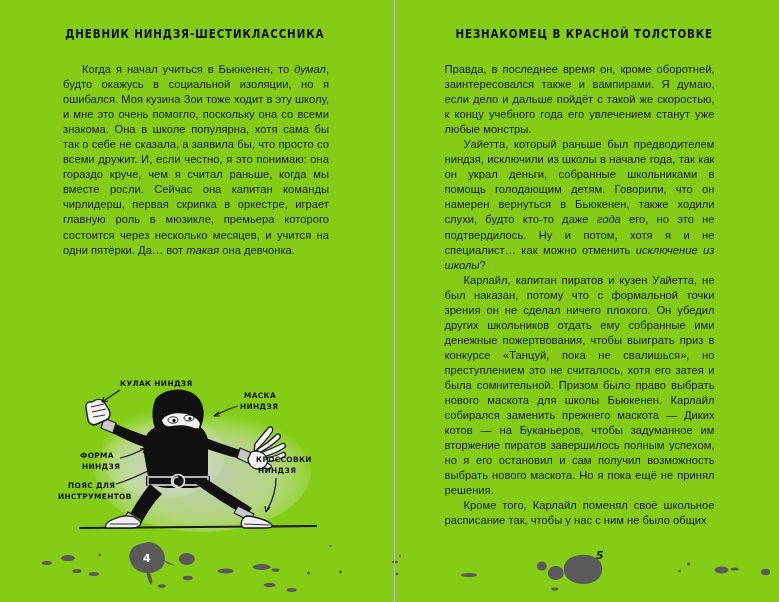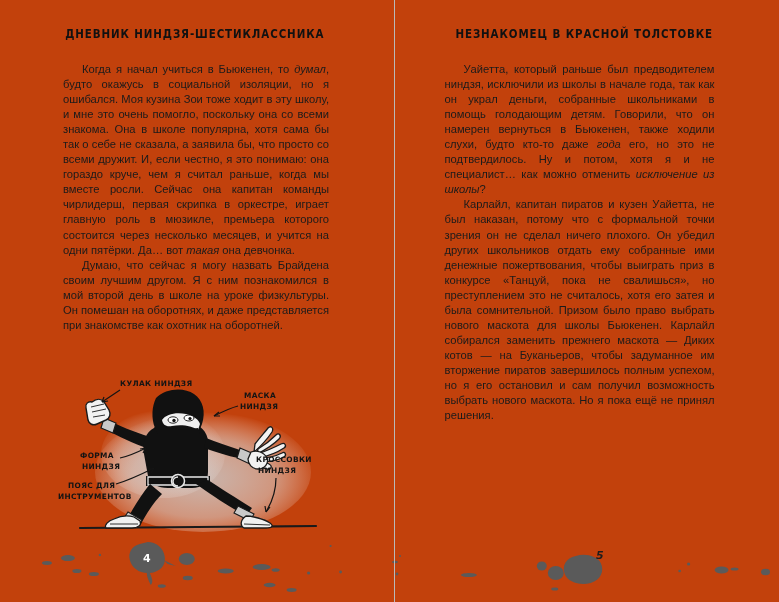--- a/index.html
+++ b/index.html
@@ -20,21 +20,21 @@
     position: absolute;
     inset: 0;
     display: flex;
   }
 
   .page {
     position: relative;
     width: 389.5px;
     height: 602px;
     box-sizing: border-box;
-    background: #c2410c;
+    background: #84cc16;
     overflow: hidden;
   }
 
   .gutter {
     position: absolute;
     left: 394px;
     top: 0;
     width: 1px;
     height: 602px;
     background: #b9b9b9;
@@ -126,21 +126,20 @@
 <body>
 
 <div class="spread">
 
   <div class="page page-left">
 
     <div class="running-head">ДНЕВНИК НИНДЗЯ-ШЕСТИКЛАССНИКА</div>
 
     <div class="textblock" id="left-text">
         <p>Когда я начал учиться в Бьюкенен, то <em>думал</em>, будто окажусь в социальной изоляции, но я ошибался. Моя кузина Зои тоже ходит в эту школу, и мне это очень помогло, поскольку она со всеми знакома. Она в школе популярна, хотя сама бы так о себе не сказала, а заявила бы, что просто со всеми дружит. И, если честно, я это понимаю: она гораздо круче, чем я считал раньше, когда мы вместе росли. Сейчас она капитан команды чирлидерш, первая скрипка в оркестре, играет главную роль в мюзикле, премьера которого состоится через несколько месяцев, и учится на одни пятёрки. Да… вот <em>такая</em> она девчонка.</p>
-        <p>Думаю, что сейчас я могу назвать Брайдена своим лучшим другом. Я с ним познакомился в мой второй день в школе на уроке физкультуры. Он помешан на оборотнях, и даже представляется при знакомстве как охотник на оборотней.</p>
       </div>
 
     <div class="illustration">
       <svg viewBox="0 0 280 180" xmlns="http://www.w3.org/2000/svg">
         <defs>
           <radialGradient id="smudge" cx="50%" cy="55%" r="55%">
             <stop offset="0%" stop-color="#c9c9c9" stop-opacity="0.85"></stop>
             <stop offset="60%" stop-color="#dcdcdc" stop-opacity="0.55"></stop>
             <stop offset="100%" stop-color="#ffffff" stop-opacity="0"></stop>
           </radialGradient>
@@ -271,22 +270,24 @@
         <text class="folio-num" x="147" y="36" text-anchor="middle" id="folio-left">4</text>
       </svg>
     </div>
   </div>
 
   <div class="page page-right">
 
     <div class="running-head">НЕЗНАКОМЕЦ В КРАСНОЙ ТОЛСТОВКЕ</div>
 
     <div class="textblock" id="right-text">
+        <p class="cont">Правда, в последнее время он, кроме оборотней, заинтересовался также и вампирами. Я думаю, если дело и дальше пойдёт с такой же скоростью, к концу учебного года его увлечением станут уже любые монстры.</p>
         <p>Уайетта, который раньше был предводителем ниндзя, исключили из школы в начале года, так как он украл деньги, собранные школьниками в помощь голодающим детям. Говорили, что он намерен вернуться в Бьюкенен, также ходили слухи, будто кто-то даже <em>года</em> его, но это не подтвердилось. Ну и потом, хотя я и не специалист… как можно отменить <em>исключение из школы</em>?</p>
         <p>Карлайл, капитан пиратов и кузен Уайетта, не был наказан, потому что с формальной точки зрения он не сделал ничего плохого. Он убедил других школьников отдать ему собранные ими денежные пожертвования, чтобы выиграть приз в конкурсе «Танцуй, пока не свалишься», но преступлением это не считалось, хотя его затея и была сомнительной. Призом было право выбрать нового маскота для школы Бьюкенен. Карлайл собирался заменить прежнего маскота — Диких котов — на Буканьеров, чтобы задуманное им вторжение пиратов завершилось полным успехом, но я его остановил и сам получил возможность выбрать нового маскота. Но я пока ещё не принял решения.</p>
+        <p>Кроме того, Карлайл поменял своё школьное расписание так, чтобы у нас с ним не было общих</p>
       </div>
 
     <div class="folio-area">
       <svg viewBox="0 0 390 76" xmlns="http://www.w3.org/2000/svg">
         <g fill="#5a5a5a">
           <path d="M186 30 C176 32 172 40 175 48 C178 56 190 60 201 57 C211 54 215 45 211 37 C207 30 196 27 186 30 Z"></path>
           <ellipse cx="166" cy="47" rx="8" ry="7"></ellipse>
           <ellipse cx="152" cy="40" rx="5" ry="4.5"></ellipse>
           <ellipse cx="165" cy="63" rx="3.5" ry="1.5"></ellipse>
           <ellipse cx="79" cy="49" rx="8" ry="2"></ellipse>

